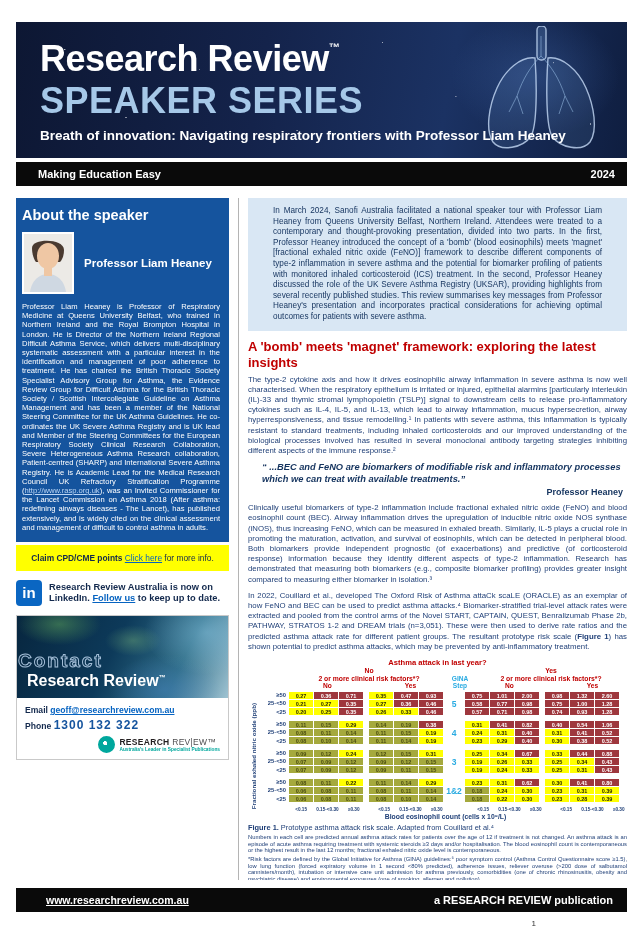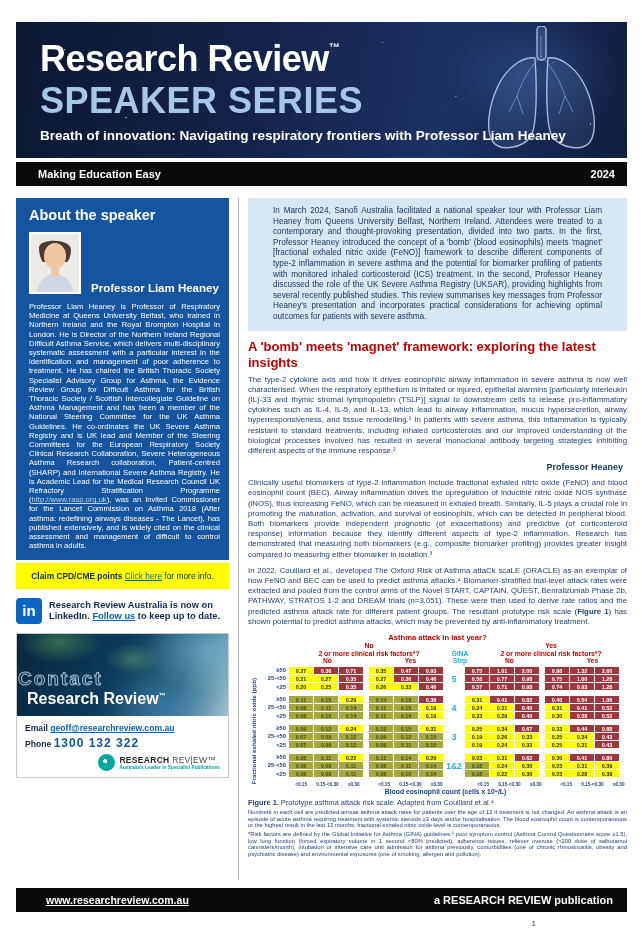--- a/index.html
+++ b/index.html
@@ -37,23 +37,23 @@
   .footerbar a { color:#fff; font-size:10.5px; font-weight:bold; text-decoration:underline; }
   .footerbar .pub { color:#fff; font-size:11px; font-weight:bold; }
   .pagenum { position:absolute; right:18px; bottom:4px; font-size:8px; color:#333; }
 
   
   .cols { position:absolute; left:16px; top:198px; width:611px; height:682px; display:flex; }
   .sidebar { width:213px; flex:none; }
   .main { flex:1; border-left:1px solid #b4b4b4; margin-left:9px; padding-left:9px; overflow:hidden; }
 
   
-  .aboutbox { background:#15549e; color:#fff; padding:9px 9px 10px 13px; }
+  .aboutbox { background:#15549e; color:#fff; padding:9px 9px 10px 6px; }
   .aboutbox h2 { font-size:14.5px; font-weight:bold; margin-bottom:9px; }
-  .speaker-row { display:flex; align-items:flex-end; margin-bottom:8px; }
+  .speaker-row { display:flex; align-items:center; margin-bottom:8px; }
   .photo { width:52px; height:62px; background:#e9e9e6; border:2px solid #fff; flex:none; }
   .speaker-name { font-size:11.5px; font-weight:bold; margin-left:10px; }
   .bio { font-size:7.6px; line-height:9.2px; text-align:justify; }
   .bio a { color:#bcd6f5; text-decoration:underline; }
 
   .cpdbox { margin-top:3px; background:#ffff00; padding:8px 6px; text-align:center; font-size:8.4px; color:#13294d; }
   .cpdbox b { font-weight:bold; }
   .cpdbox a { color:#0563c1; text-decoration:underline; }
 
   .li-row { margin-top:9px; display:flex; align-items:center; }
@@ -201,20 +201,21 @@
             </div>
           </div>
         </div>
       </div>
     </div>
 
     <div class="main">
       <div class="intro">In March 2024, Sanofi Australia facilitated a national speaker tour with Professor Liam Heaney from Queens University Belfast, Northern Ireland. Attendees were treated to a contemporary and thought-provoking presentation, divided into two parts. In the first, Professor Heaney introduced the concept of a 'bomb' (blood eosinophils) meets 'magnet' [fractional exhaled nitric oxide (FeNO)] framework to describe different components of type-2 inflammation in severe asthma and the potential for biomarker profiling of patients with monitored inhaled corticosteroid (ICS) treatment. In the second, Professor Heaney discussed the role of the UK Severe Asthma Registry (UKSAR), providing highlights from several recently published studies. This review summarises key messages from Professor Heaney's presentation and incorporates practical considerations for achieving optimal outcomes for patients with severe asthma.</div>
       <h1 class="section">A 'bomb' meets 'magnet' framework: exploring the latest insights</h1>
       <div class="para">The type-2 cytokine axis and how it drives eosinophilic airway inflammation in severe asthma is now well characterised. When the respiratory epithelium is irritated or injured, epithelial alarmins [particularly interleukin (IL)-33 and thymic stromal lymphopoietin (TSLP)] signal to downstream cells to release pro-inflammatory cytokines such as IL-4, IL-5, and IL-13, which lead to airway inflammation, mucus hypersecretion, airway hyperresponsiveness, and tissue remodelling.¹ In patients with severe asthma, this inflammation is typically resistant to standard treatments, including inhaled corticosteroids and our improved understanding of the biological processes involved has resulted in several monoclonal antibody targeting strategies inhibiting different aspects of the immune response.²</div>
+      <div class="quote">“ ...BEC and FeNO are biomarkers of modifiable risk and inflammatory processes which we can treat with available treatments.”</div>
       <div class="attrib">Professor Heaney</div>
       <div class="para">Clinically useful biomarkers of type-2 inflammation include fractional exhaled nitric oxide (FeNO) and blood eosinophil count (BEC). Airway inflammation drives the upregulation of inducible nitric oxide NOS synthase (iNOS), thus increasing FeNO, which can be measured in exhaled breath. Similarly, IL-5 plays a crucial role in promoting the maturation, activation, and survival of eosinophils, which can be detected in peripheral blood. Both biomarkers provide independent prognostic (of exacerbations) and predictive (of corticosteroid response) information because they identify different aspects of type-2 inflammation. Research has demonstrated that measuring both biomarkers (e.g., composite biomarker profiling) provides greater insight compared to measuring either biomarker in isolation.³</div>
       <div class="para"><span>In 2022, Couillard et al., developed The Oxford Risk of Asthma attaCk scaLE (ORACLE) as an exemplar of how FeNO and BEC can be used to predict asthma attacks.⁴ Biomarker-stratified trial-level attack rates were extracted and pooled from the control arms of the Novel START, CAPTAIN, QUEST, Benralizumab Phase 2b, PATHWAY, STRATOS 1-2 and DREAM trials (n=3,051). These were then used to derive rate ratios and the predicted asthma attack rate for different patient groups. The resultant prototype risk scale (</span><b>Figure 1</b><span>) has shown potential to predict asthma attacks, which may be prevented by anti-inflammatory treatment.</span></div>
 
       <div class="fig" id="figure1">
           <div class="fh-row">
             <div class="fh-full">Asthma attack in last year?</div>
           </div>
           <div class="fh-row">
             <div class="sp-feno"></div>

